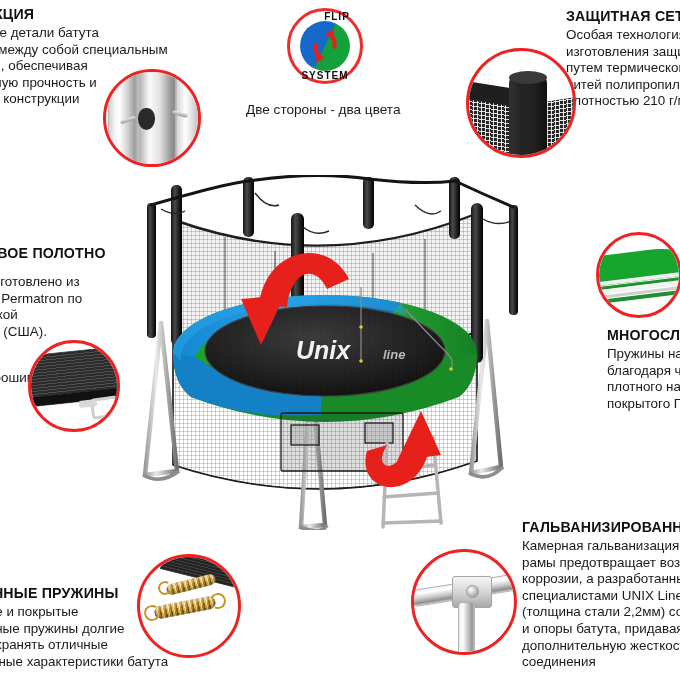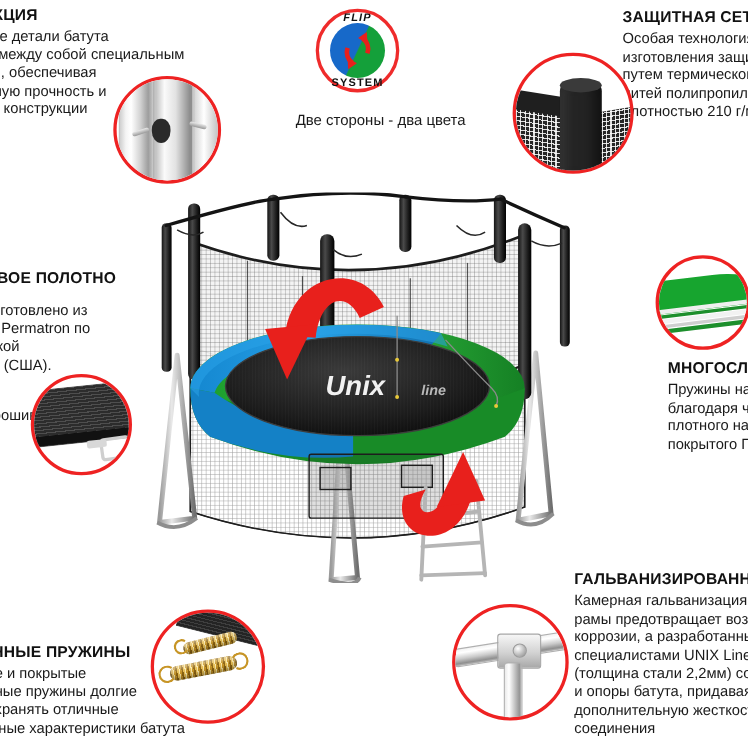--- a/index.html
+++ b/index.html
@@ -75,27 +75,27 @@
   }
   .flip-word {
     position: absolute;
     font-size: 10px;
     font-weight: bold;
     letter-spacing: 1px;
     color: #111;
     width: 76px;
     text-align: center;
   }
-  .flip-word.top { top: 3px; left: 0; font-style: italic; }
+  .flip-word.top { top: 3px; left: 12px; }
   .flip-word.bot { bottom: 3px; left: 0; }
   #flip-caption {
     position: absolute;
     left: 246px; top: 102px;
     width: 200px;
-    text-align: center;
+    text-align: left;
     font-size: 13.6px;
     color: #1a1a1a;
     white-space: nowrap;
   }
 
   
   .bubble {
     position: absolute;
     border-radius: 50%;
     border: 3px solid #ee2222;

